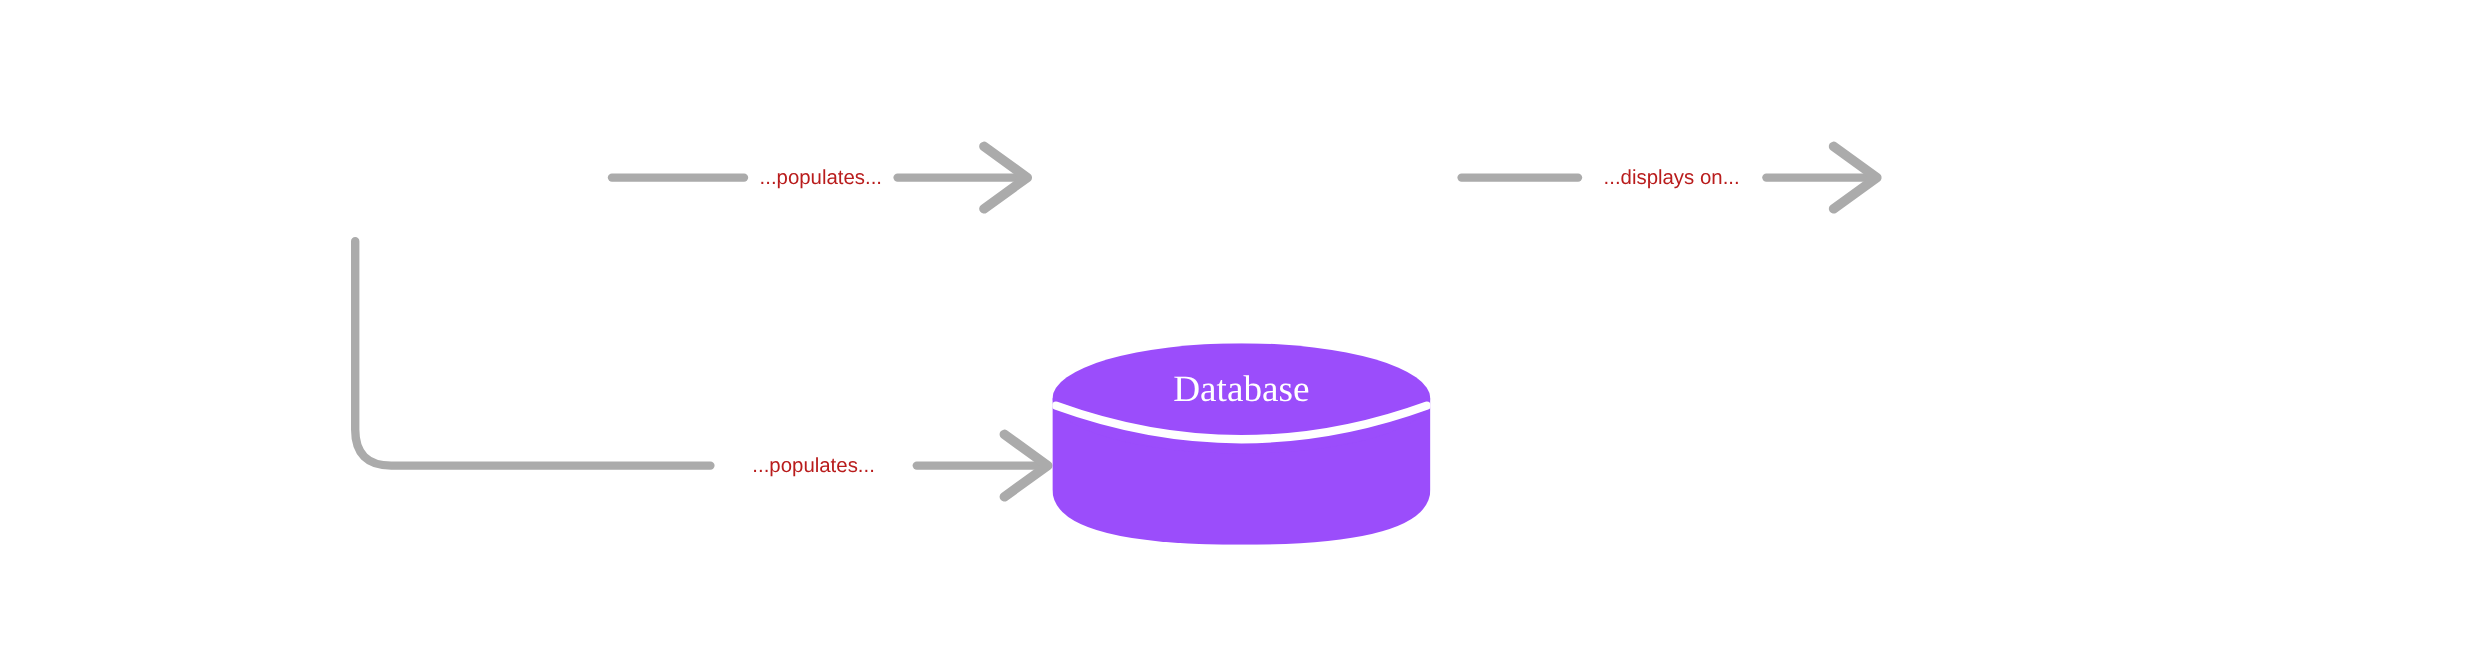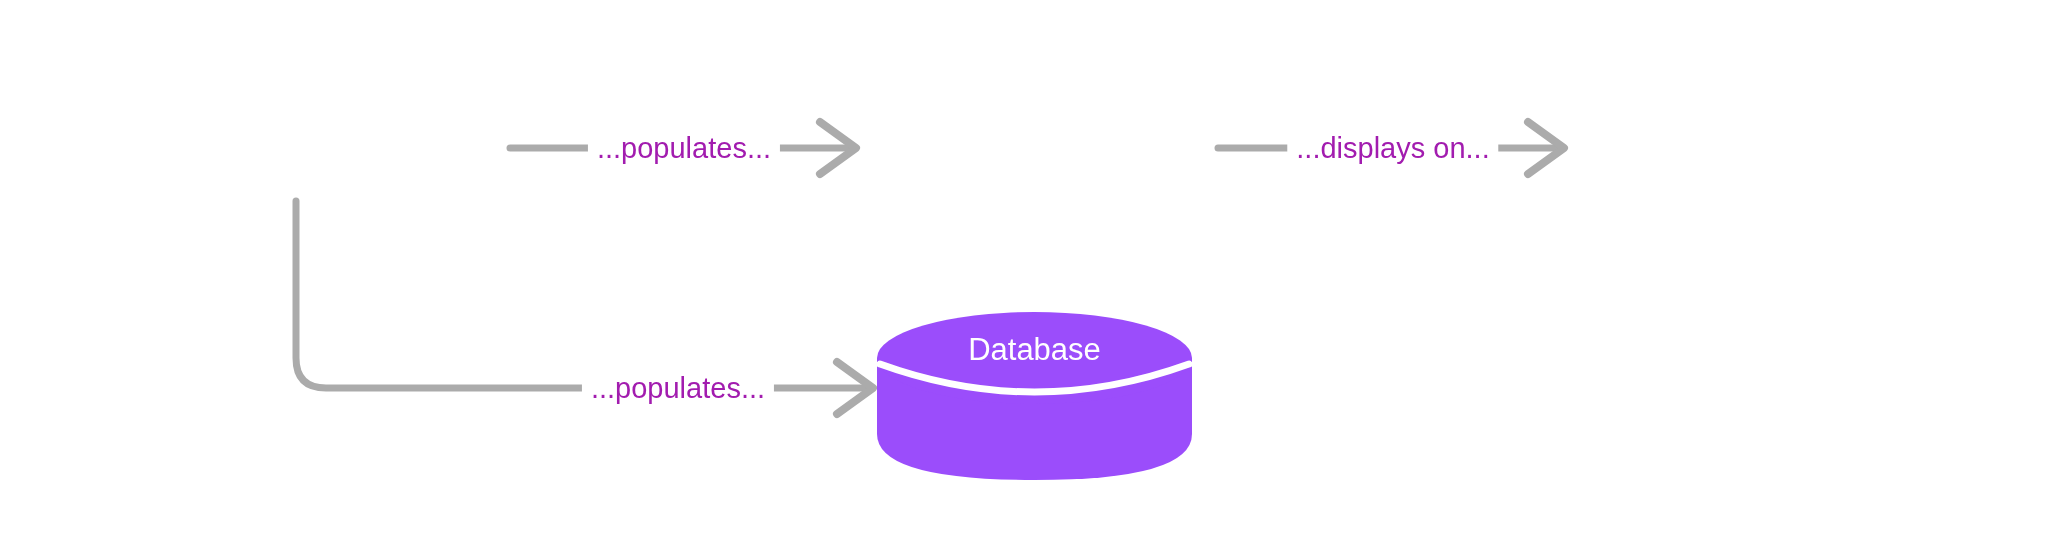--- a/index.html
+++ b/index.html
@@ -64,24 +64,25 @@
     left: 1568px;
     top: 68px;
     width: 409px;
     height: 160px;
   }
 
   
   #node-database {
     position: absolute;
     left: 877px;
-    top: 312px;
+    top: 286px;
     width: 315px;
     height: 168px;
     z-index: 3;
+    font-family: Liberation Serif, serif;
   }
   .cyl-svg {
     position: absolute;
     left: 0;
     top: 0;
     width: 100%;
     height: 100%;
   }
   .cyl-label {
     position: absolute;
@@ -91,22 +92,22 @@
     text-align: center;
     color: #ffffff;
     font-size: 31px;
     line-height: 38px;
     white-space: nowrap;
   }
 
   
   .edge-label {
     position: absolute;
-    color: #a21caf;
-    font-size: 29px;
+    color: #b91c1c;
+    font-size: 17px;
     line-height: 30px;
     white-space: nowrap;
     background: #ffffff;
     padding: 3px 9px;
     transform: translate(-50%, -50%);
     z-index: 2;
   }
   #edge-label-device-uichart { left: 684px;  top: 148px; }
   #edge-label-uichart-dash   { left: 1393px; top: 148px; text-align: center; }
   #edge-label-device-db      { left: 678px;  top: 388px; }

